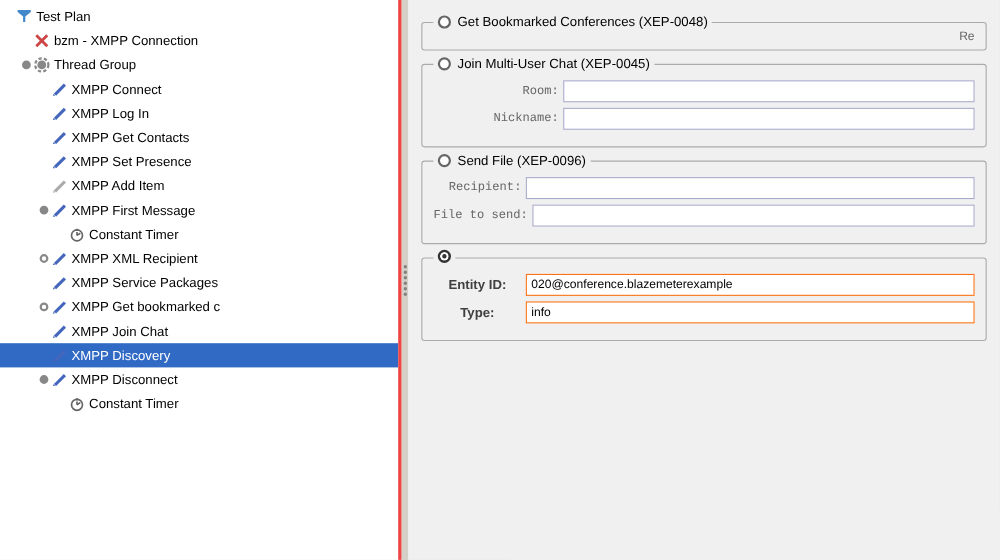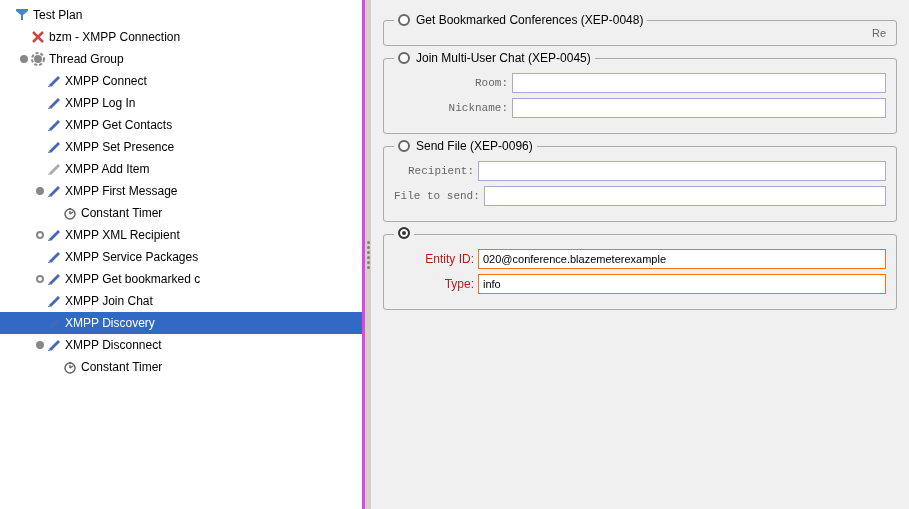--- a/index.html
+++ b/index.html
@@ -11,21 +11,21 @@
       width: 909px;
       height: 509px;
       overflow: hidden;
     }
 
     
     .left-panel {
       width: 365px;
       min-width: 365px;
       background: #ffffff;
-      border-right: 3px solid #d946ef;
+      border-right: 3px solid #ef4444;
       display: flex;
       flex-direction: column;
       overflow: hidden;
       position: relative;
     }
 
     .tree-container {
       flex: 1;
       overflow-y: auto;
       overflow-x: hidden;
@@ -158,25 +158,25 @@
 
     .form-label {
       color: #666;
       font-size: 11px;
       min-width: 80px;
       text-align: right;
       font-family: Liberation Mono, monospace;
     }
 
     .form-label-bold {
-      color: #b91c1c;
+      color: #404040;
       font-size: 12px;
-      font-weight: normal;
+      font-weight: bold;
       min-width: 80px;
-      text-align: right;
+      text-align: center;
     }
 
     .form-input {
       flex: 1;
       height: 20px;
       border: 1px solid #aaaacc;
       background: white;
       font-size: 11px;
       padding: 1px 4px;
     }

